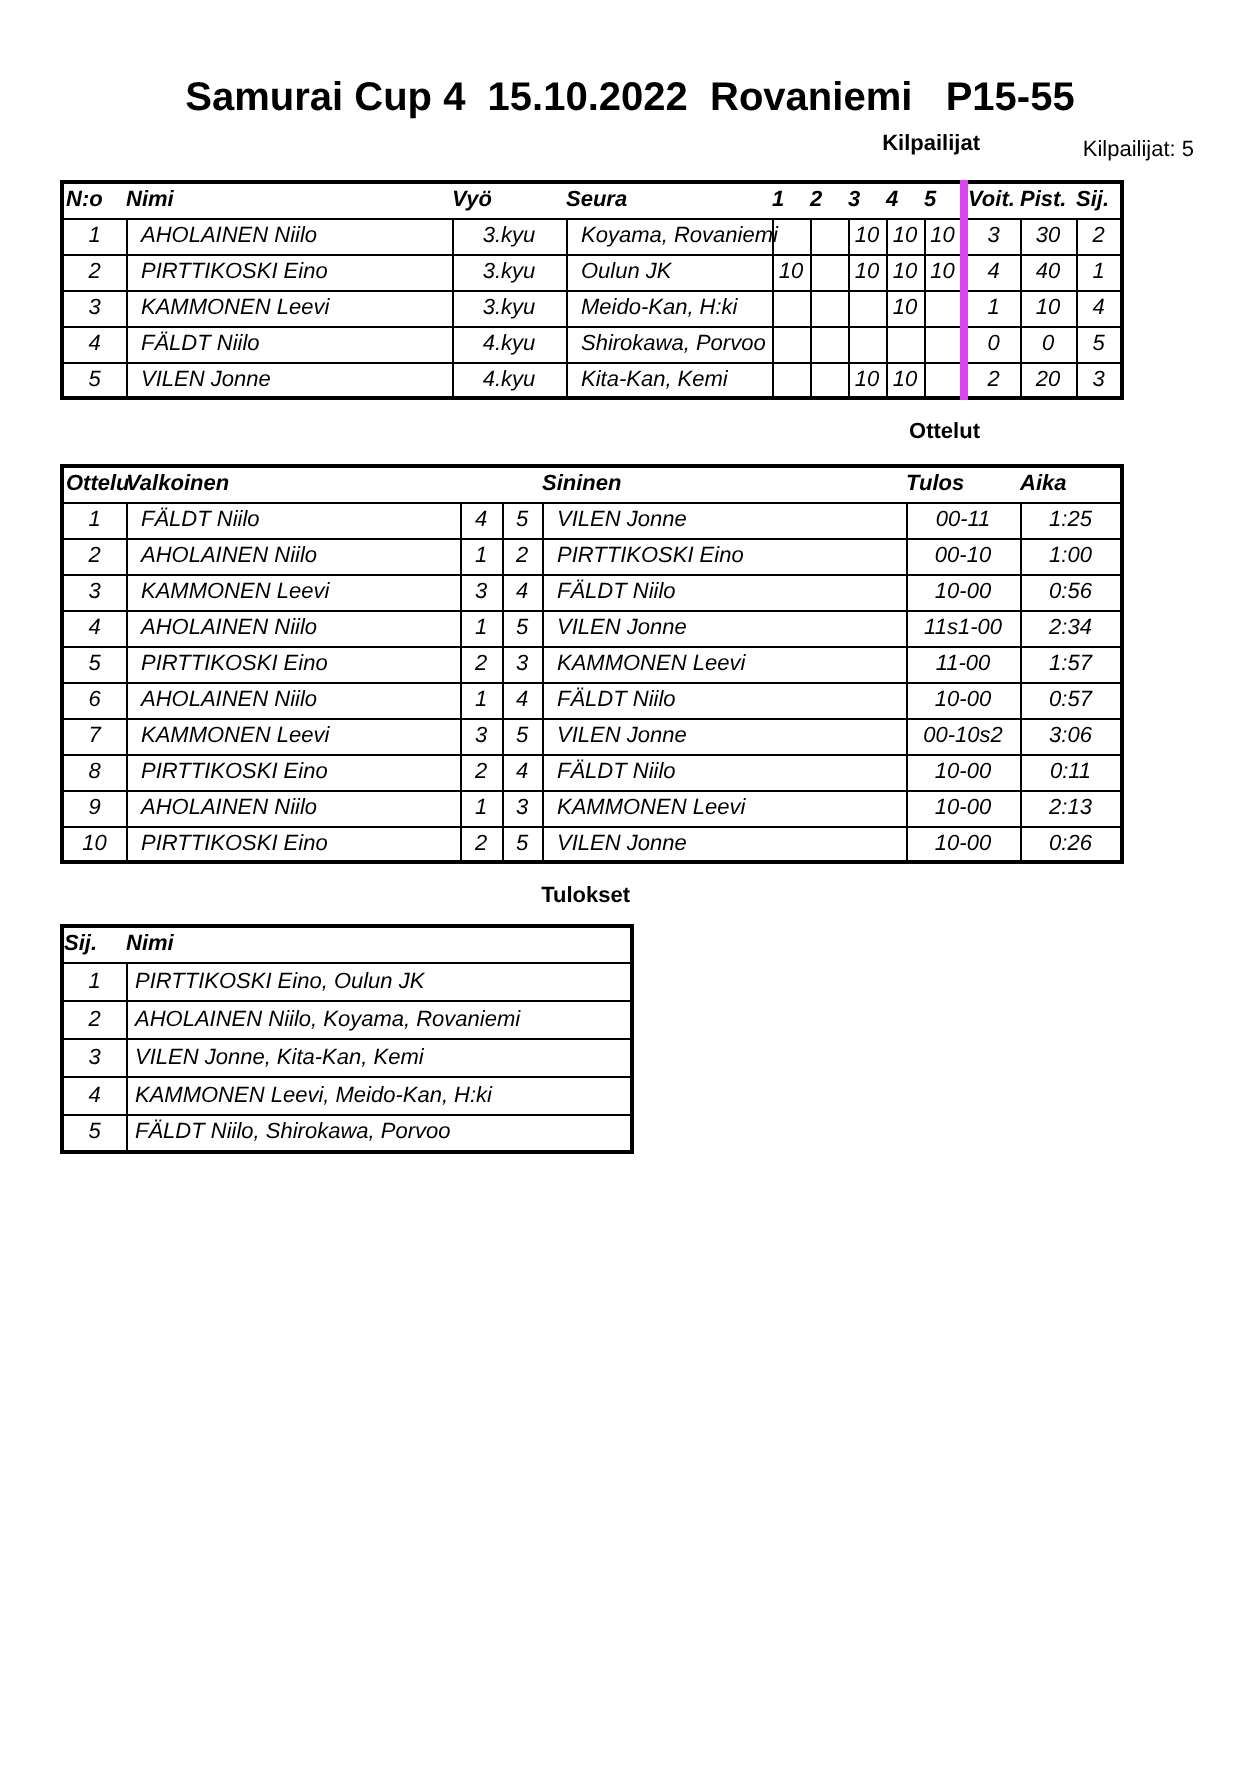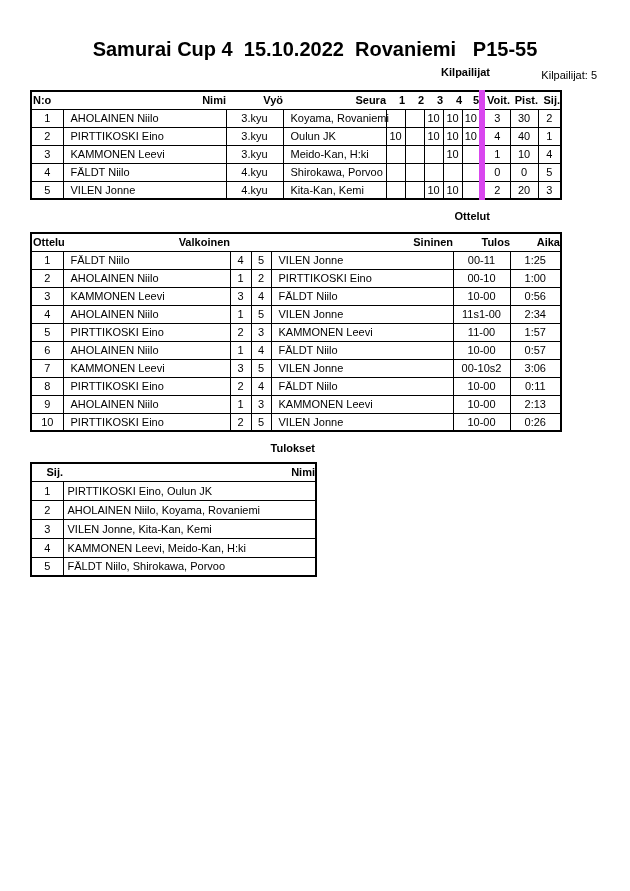--- a/index.html
+++ b/index.html
@@ -37,40 +37,41 @@
     top: 69px; right: 33px;
     font-size: 11px;
   }
   table {
     position: absolute;
     left: 30px;
     border-collapse: collapse;
     table-layout: fixed;
     border: 2px solid #000;
     font-size: 11px;
+    font-style: italic;
   }
   th, td {
     padding: 0;
     vertical-align: middle;
     white-space: nowrap;
     overflow: visible;
   }
   thead th {
     border: none;
     border-bottom: 1px solid #000;
     font-weight: bold;
-    text-align: right;
+    text-align: left;
   }
   tbody td { border: 1px solid #000; text-align: center; }
 
   
   .t1 { top: 90px; width: 530px; }
   .t1 tr { height: 18px; }
   .t1 thead th:first-child { text-align: left; padding-left: 1px; }
-  .t1 th:nth-child(10), .t1 td:nth-child(10) { border-left: 6px solid #d946ef; }
+  .t1 th:nth-child(10), .t1 td:nth-child(10) { border-left: 4px solid #d946ef; }
   .t1 td:nth-child(2), .t1 td:nth-child(4) { text-align: left; padding-left: 7px; }
 
   
   .t2 { top: 232px; width: 530px; }
   .t2 tr { height: 18px; }
   .t2 thead th:first-child { text-align: center; padding-left: 1px; margin-top: 37px; }
   .t2 td:nth-child(2), .t2 td:nth-child(5) { text-align: left; padding-left: 7px; }
 
   
   .t3 { top: 462px; width: 285px; }

